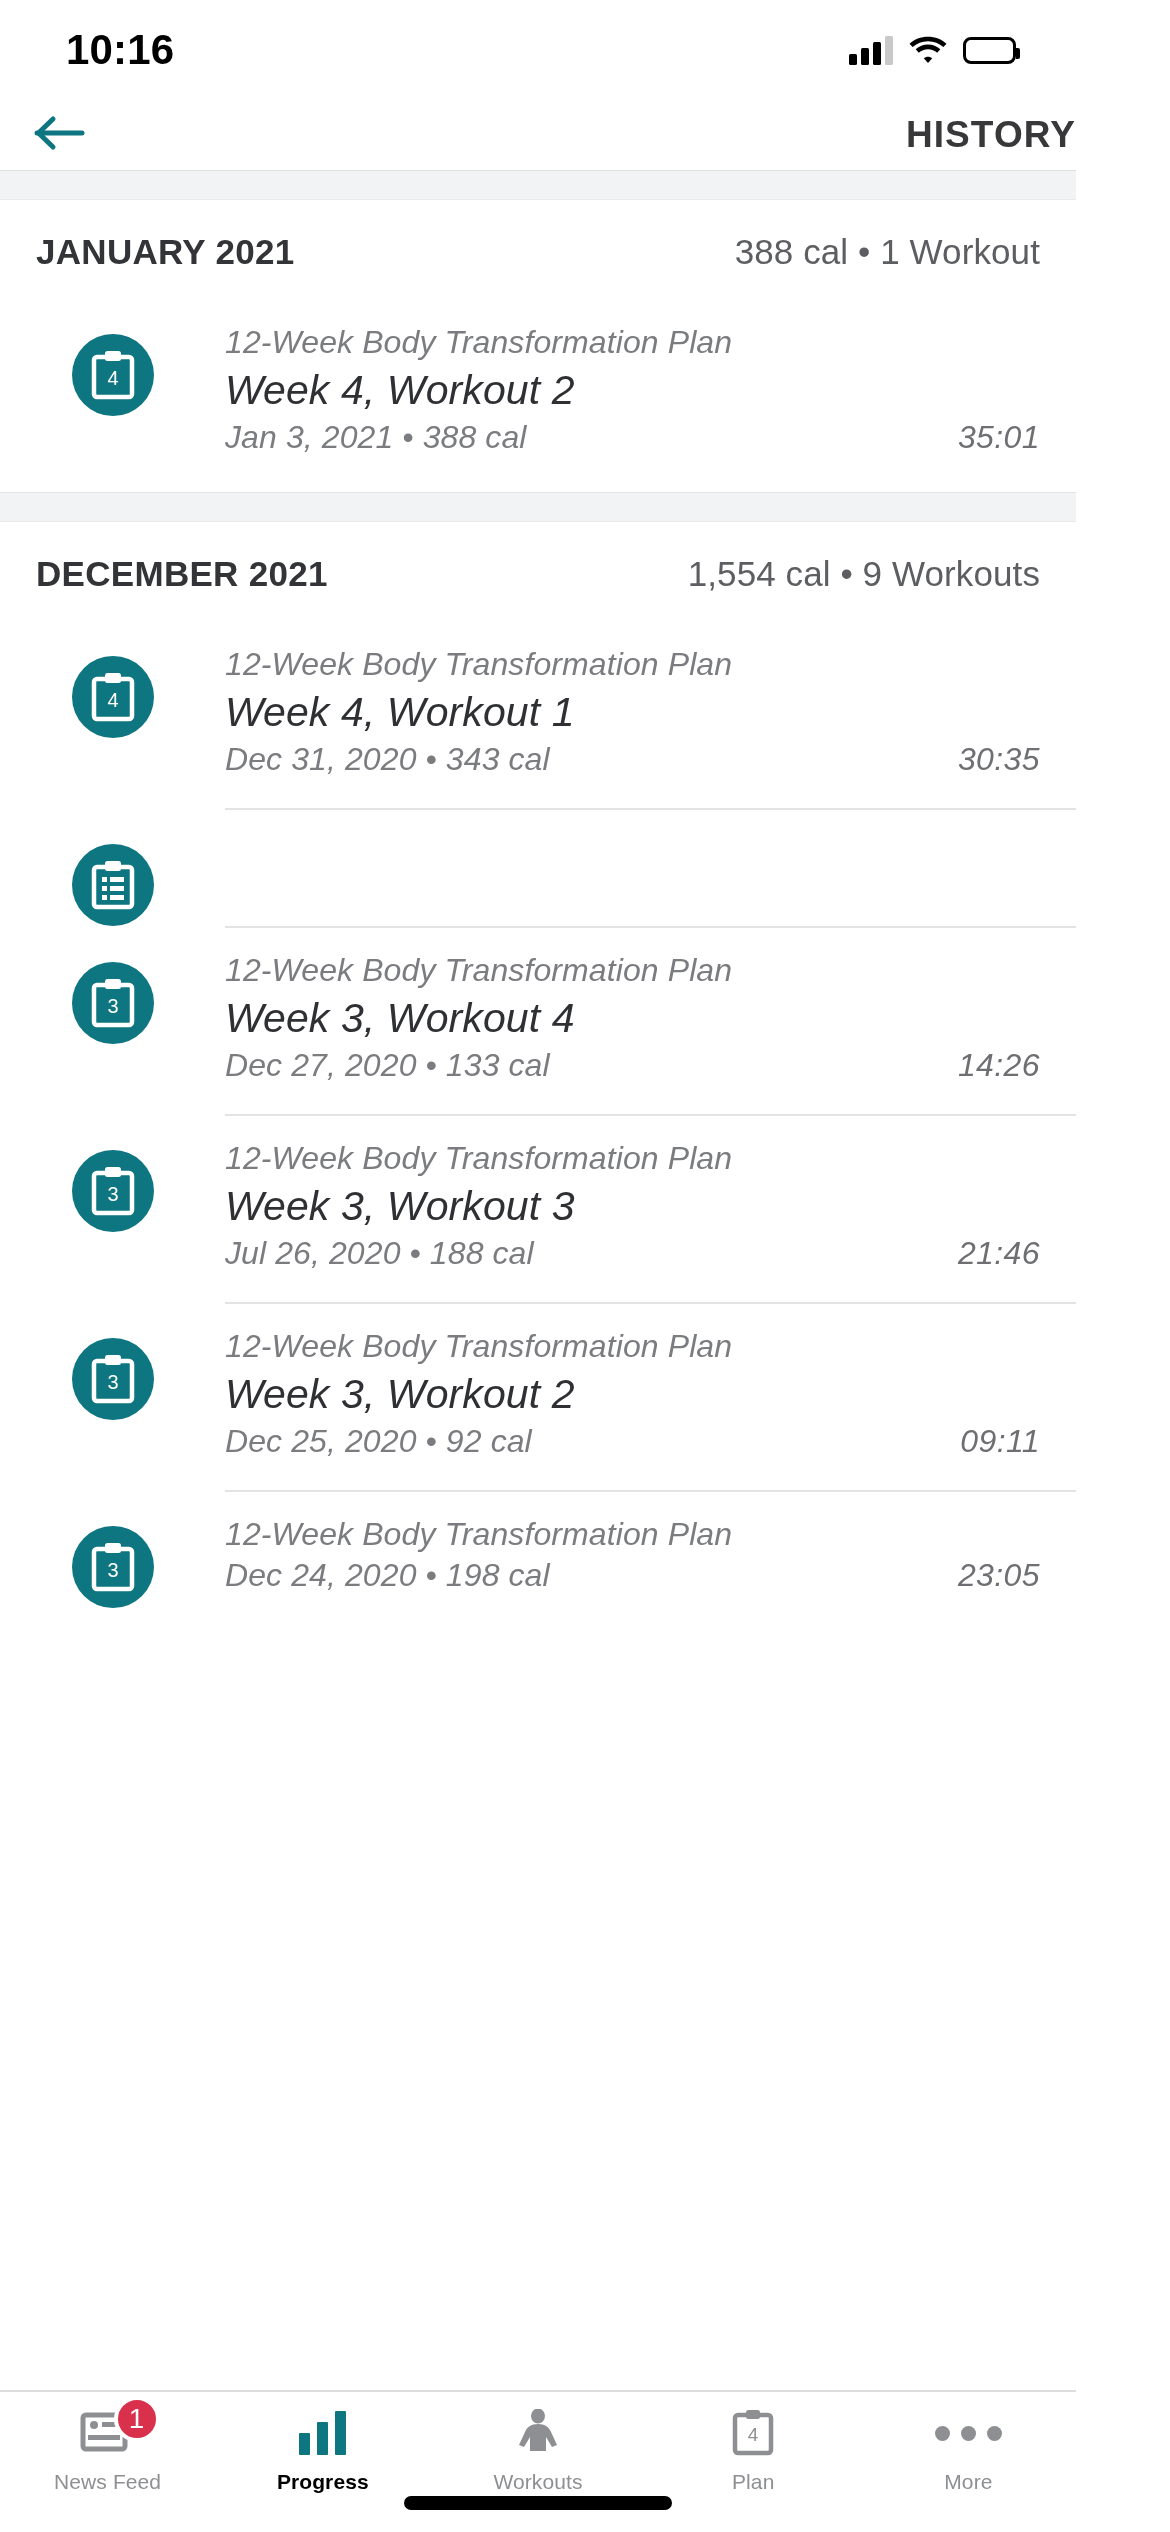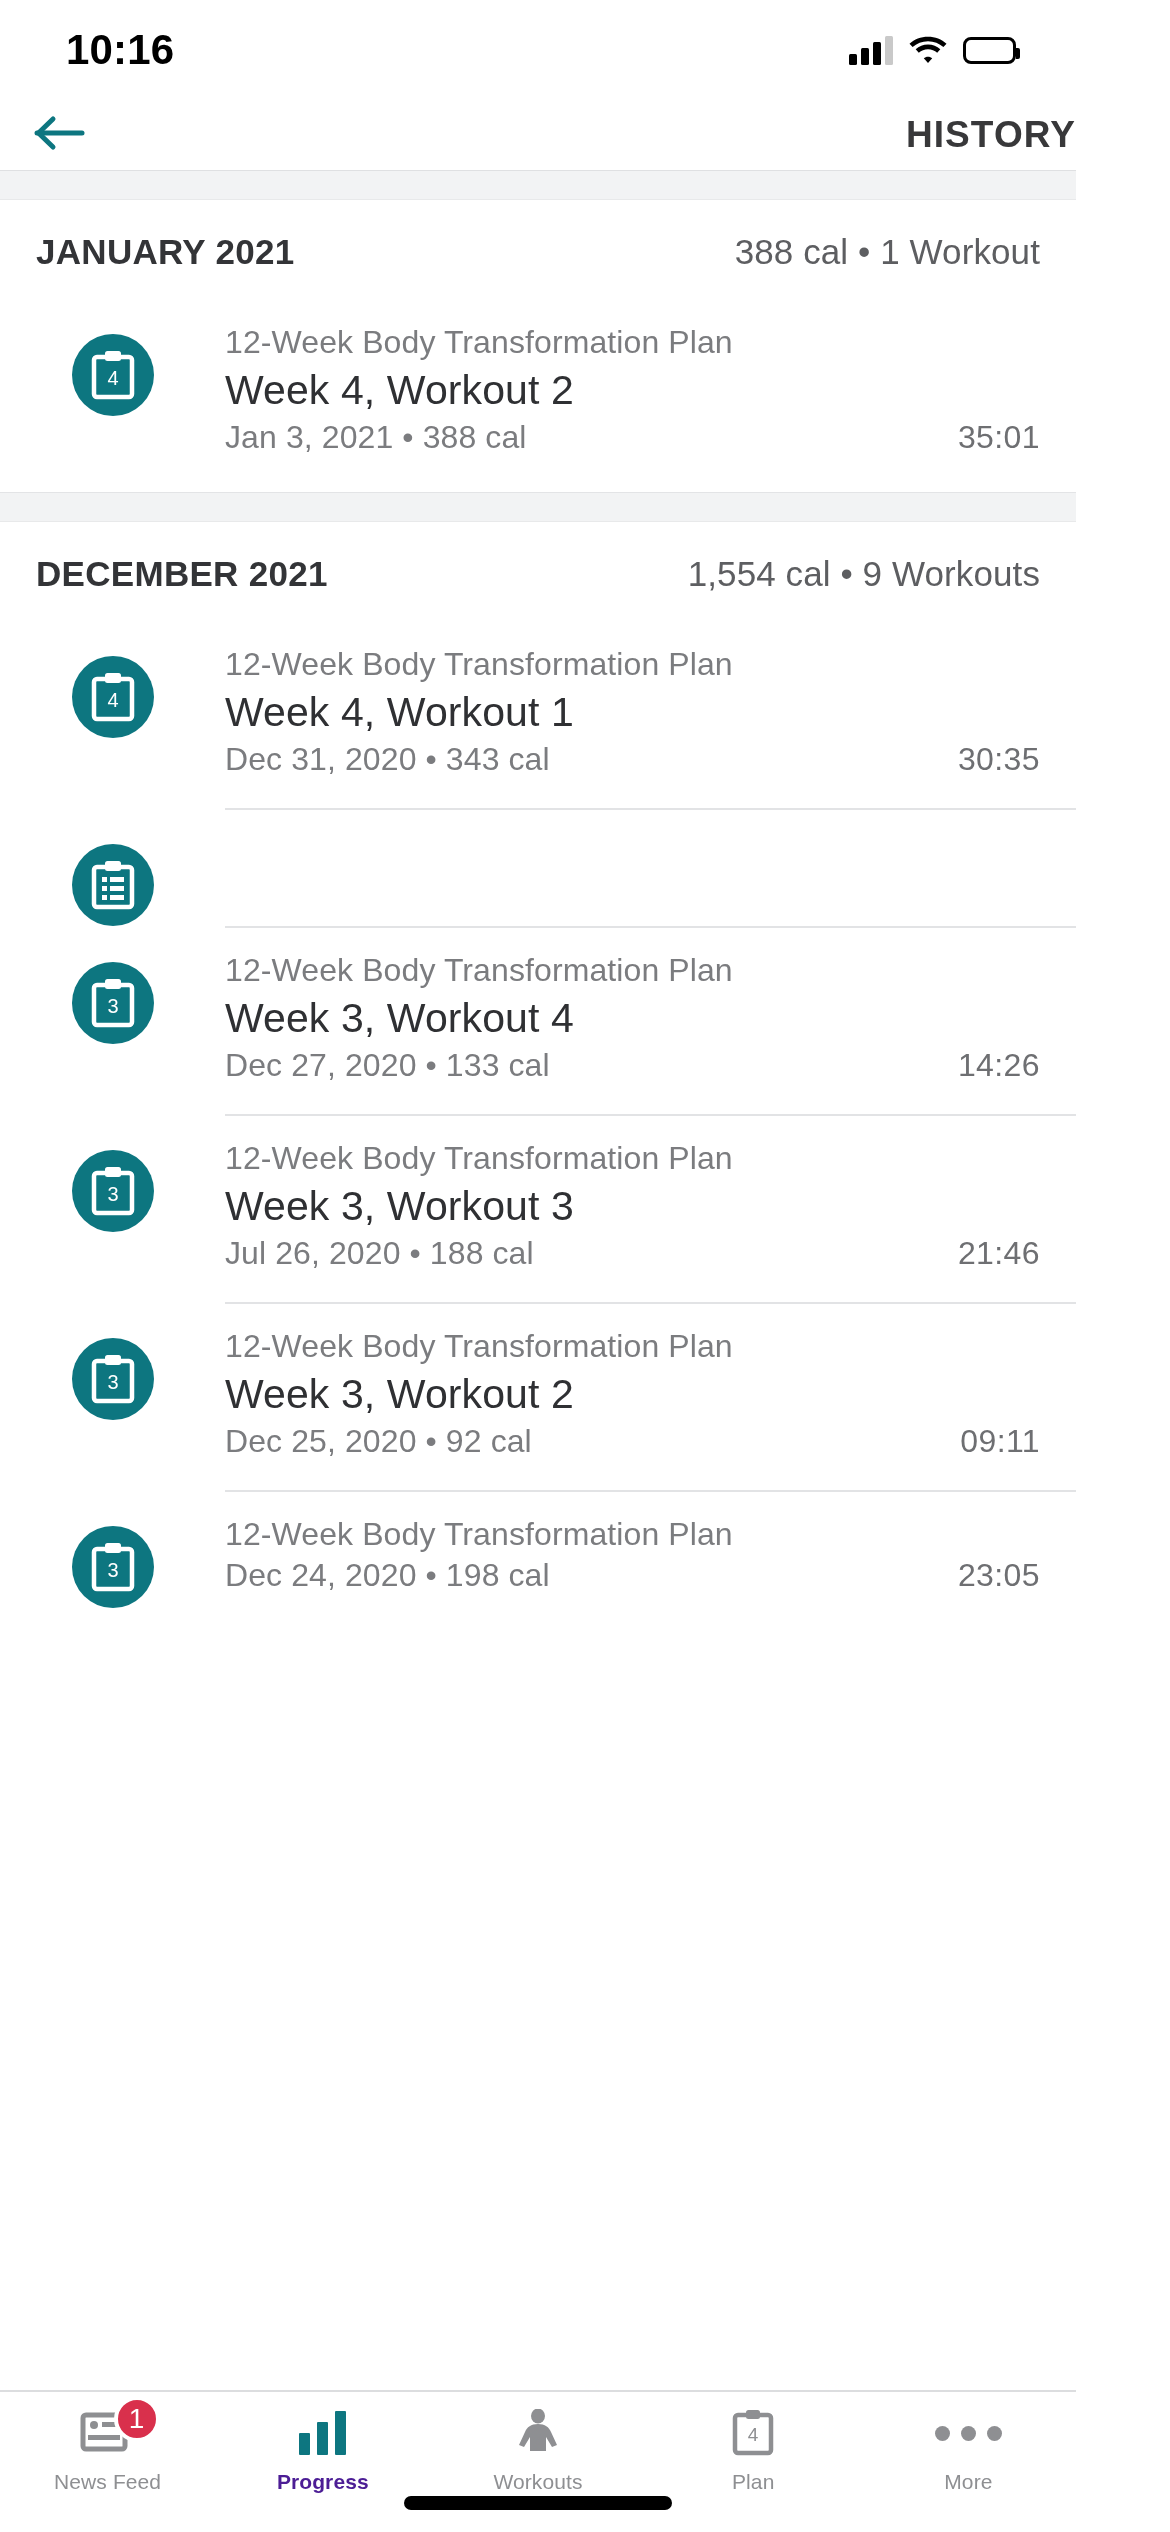--- a/index.html
+++ b/index.html
@@ -69,21 +69,21 @@
   }
   .row .divider {
     position: absolute; left: 225px; right: 0; top: 0; height: 2px; background: #e2e3e5;
   }
   .icon-col { width: 225px; flex: 0 0 225px; display: flex; justify-content: center; padding-top: 36px; }
   .badge-circle {
     width: 82px; height: 82px; border-radius: 50%;
     background: #0d7680;
     display: flex; align-items: center; justify-content: center;
   }
-  .row-body { flex: 1; min-width: 0; padding: 26px 0 30px 0; }
+  .row-body { flex: 1; min-width: 0; padding: 26px 0 30px 0; font-style: italic; }
   .plan-name {
     font-size: 32px; color: #7b7c7f; font-weight: 400; letter-spacing: 0.1px;
     margin-bottom: 4px; white-space: nowrap; overflow: hidden;
   }
   .wk-title {
     font-size: 41px; color: #2f3033; font-weight: 400; letter-spacing: 0.1px;
     line-height: 1.22; margin-bottom: 4px;
   }
   .meta-line { display: flex; align-items: baseline; justify-content: space-between; }
   .wk-meta { font-size: 32px; color: #7b7c7f; letter-spacing: 0.1px; }
@@ -92,21 +92,21 @@
   
   .tabbar {
     position: absolute; left: 0; right: 0; bottom: 0; height: 142px;
     background: #ffffff; border-top: 2px solid #dcdddf;
     display: flex; align-items: flex-start;
     padding-top: 14px;
   }
   .tab { flex: 1; display: flex; flex-direction: column; align-items: center; cursor: pointer; }
   .tab-icon { height: 54px; display: flex; align-items: center; justify-content: center; position: relative; }
   .tab-label { margin-top: 10px; font-size: 21px; color: #8e8f92; letter-spacing: 0.1px; }
-  .tab.active .tab-label { color: #4c1d95; font-weight: 700; }
+  .tab.active .tab-label { color: #000000; font-weight: 700; }
   .tab-badge {
     position: absolute; top: -10px; left: 34px;
     min-width: 46px; height: 46px; border-radius: 50%;
     background: #d9304c; border: 4px solid #fff;
     color: #fff; font-size: 28px; font-weight: 500;
     display: flex; align-items: center; justify-content: center;
   }
   .bars { display: flex; align-items: flex-end; gap: 7px; height: 44px; }
   .bars i { display: block; width: 11px; background: #0d7680; border-radius: 1px; }
   .bars i:nth-child(1){ height: 22px; }

